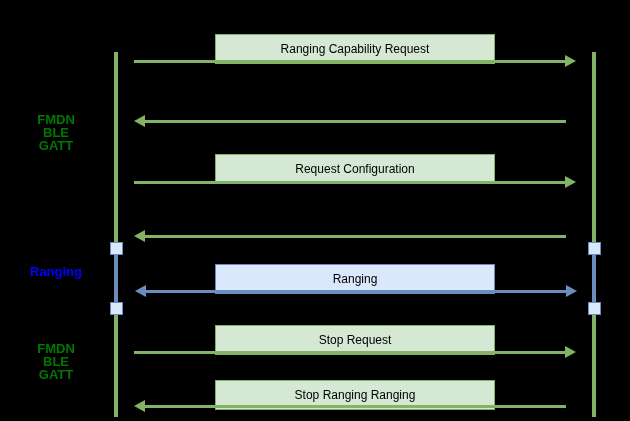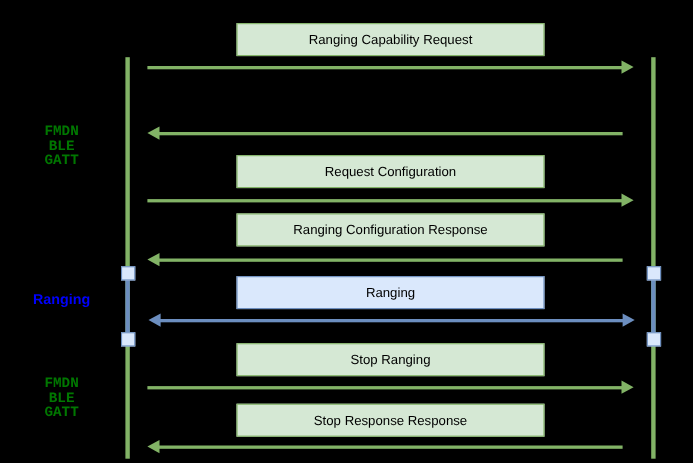--- a/index.html
+++ b/index.html
@@ -54,20 +54,21 @@
     width: 280px;
     height: 30px;
     border: 1.5px solid #82b366;
     background: #d5e8d4;
     color: #000000;
     font-size: 12px;
     display: flex;
     align-items: center;
     justify-content: center;
     white-space: nowrap;
+    margin-top: 13px;
   }
   .msg-box.blue {
     border-color: #6c8ebf;
     background: #dae8fc;
   }
 
   
   .arrow {
     position: absolute;
     left: 134px;
@@ -101,21 +102,21 @@
   
   .phase-label {
     position: absolute;
     left: 6px;
     width: 100px;
     text-align: center;
     font-weight: bold;
     font-size: 13px;
     line-height: 13px;
   }
-  .phase-label.green { color: #007700; font-family: Liberation Mono, monospace; }
+  .phase-label.green { color: #007700; }
   .phase-label.blue  { color: #0000ff; }
 </style>
 </head>
 <body>
 
 <div class="stage">
 
   <div class="lifeline left"></div>
   <div class="lifeline right"></div>
 
@@ -150,38 +151,37 @@
     <div class="shaft"></div>
     <div class="head point-left"></div>
   </div>
 
   <div class="msg-box" style="top:141px">Request Configuration</div>
   <div class="arrow dir-right" style="top:175px">
     <div class="shaft"></div>
     <div class="head point-right"></div>
   </div>
 
-  <div class="msg-box" style="top:194px">Ranging Configuration Response</div>
   <div class="arrow dir-left" style="top:229px">
     <div class="shaft"></div>
     <div class="head point-left"></div>
   </div>
 
   <div class="msg-box blue" style="top:251px">Ranging</div>
   <div class="arrow blue dir-both" style="top:284px;left:135px">
     <div class="shaft"></div>
     <div class="head point-left"></div>
     <div class="head point-right"></div>
   </div>
 
-  <div class="msg-box" style="top:312px">Stop Ranging</div>
+  <div class="msg-box" style="top:312px">Stop Request</div>
   <div class="arrow dir-right" style="top:345px">
     <div class="shaft"></div>
     <div class="head point-right"></div>
   </div>
 
-  <div class="msg-box" style="top:367px">Stop Response Response</div>
+  <div class="msg-box" style="top:367px">Stop Ranging Ranging</div>
   <div class="arrow dir-left" style="top:399px">
     <div class="shaft"></div>
     <div class="head point-left"></div>
   </div>
 
 </div>
 
 </body></html>

